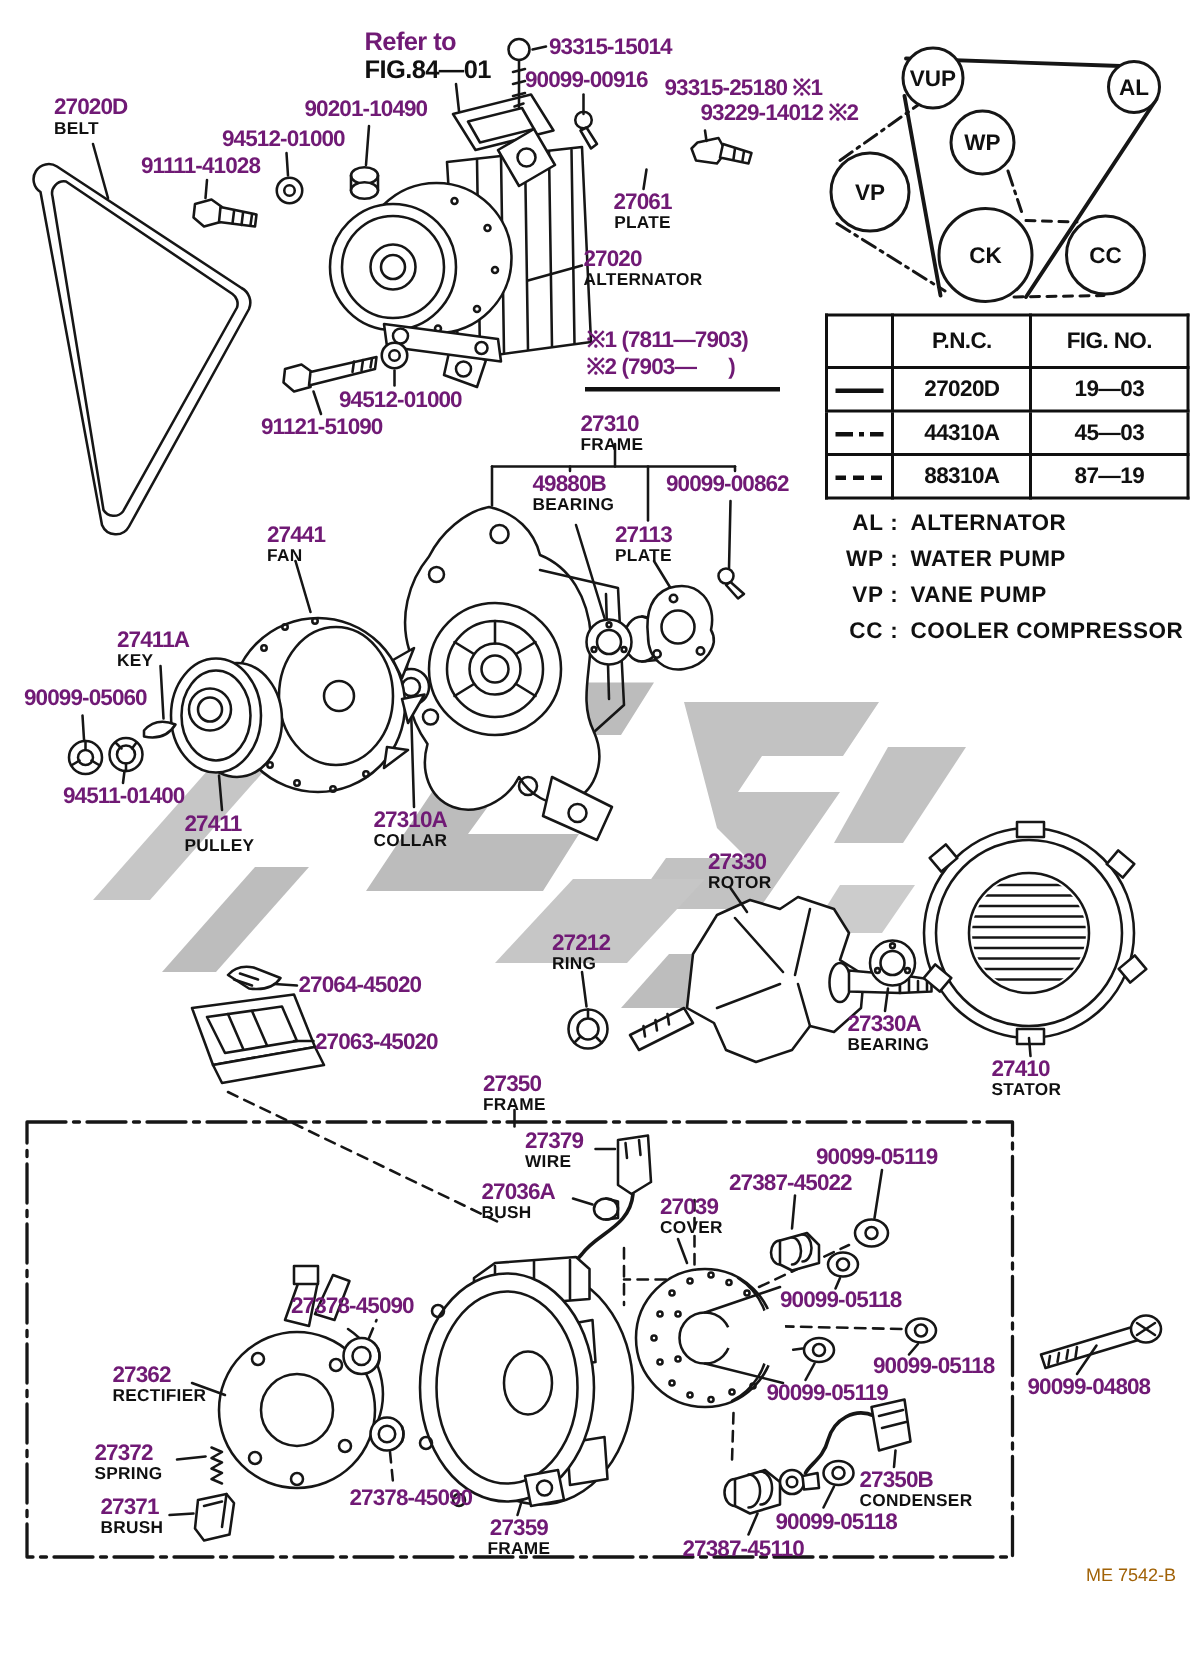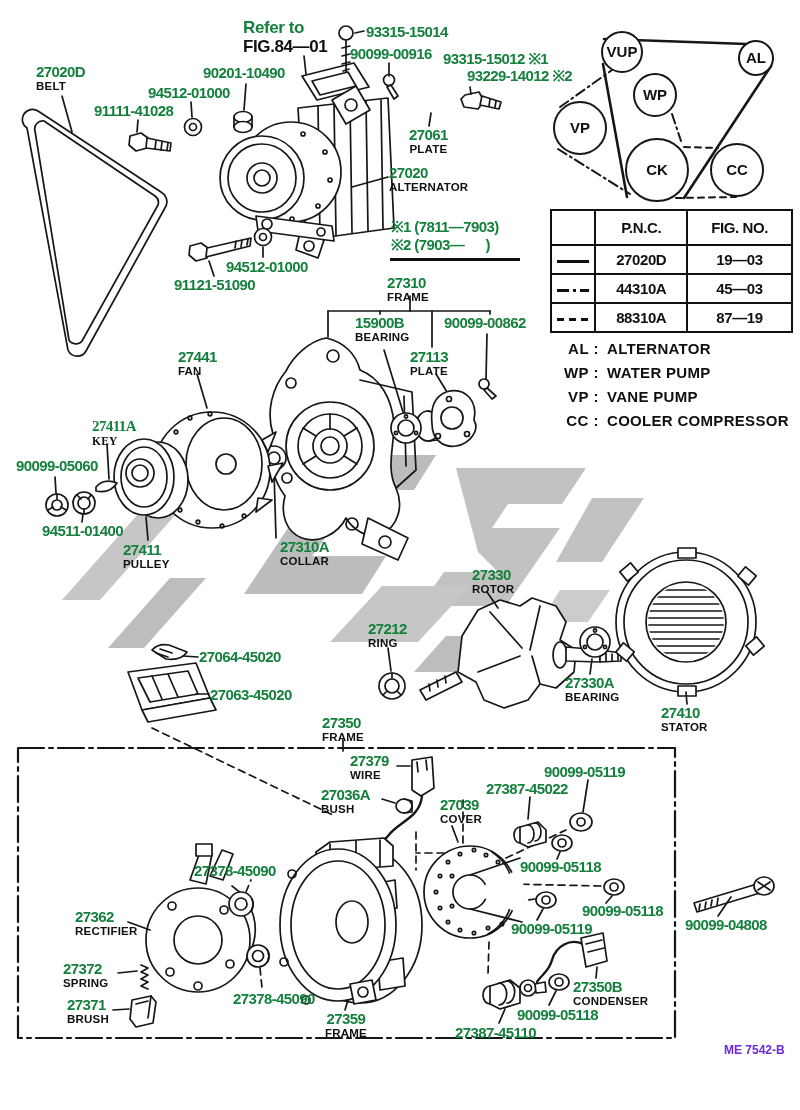--- a/index.html
+++ b/index.html
@@ -1,39 +1,39 @@
 <!DOCTYPE html>
 <html><head>
 <meta charset="utf-8">
 <style>
   html,body{margin:0;padding:0;background:#fff;}
   #stage{position:relative;width:800px;height:1110px;background:#ffffff;overflow:hidden;
          font-family:"Liberation Sans",sans-serif;color:#111;}
   #art{position:absolute;left:0;top:0;z-index:1;}
   .plabel{position:absolute;z-index:3;line-height:1;white-space:pre;}
-  .plabel .num{display:block;font-weight:bold;font-size:15px;letter-spacing:-0.6px;color:#15803d;}
+  .plabel .num{display:block;font-weight:bold;font-size:15px;letter-spacing:-0.6px;color:#701a75;}
   .plabel .nm{display:block;font-weight:bold;font-size:11.5px;letter-spacing:0.2px;margin-top:2px;color:#101010;}
   .plabel.big .num,.plabel.big .nm{font-size:17px;letter-spacing:-0.4px;}
   .plabel.center{text-align:center;}
   #note-underline{position:absolute;z-index:3;background:#101010;height:3px;width:130px;left:390px;top:258px;}
   
   #pnc-table{position:absolute;left:550px;top:209px;width:243px;height:122px;z-index:3;
     border:2.5px solid #101010;border-collapse:collapse;table-layout:fixed;}
   #pnc-table td,#pnc-table th{border:2px solid #101010;font-weight:bold;font-size:15px;
     text-align:center;vertical-align:middle;padding:0;letter-spacing:-0.4px;color:#101010;}
   #pnc-table col.c1{width:44px}#pnc-table col.c2{width:91px}#pnc-table col.c3{width:104px}
   .ls{display:inline-block;width:32px;height:0;border-top:3px solid #101010;vertical-align:middle;}
   .ls.dashdot{border-top:none;height:3px;background:repeating-linear-gradient(90deg,#101010 0 12px,#fff 12px 16px,#101010 16px 19px,#fff 19px 23px);}
   .ls.dashed{border-top:none;height:3px;background:repeating-linear-gradient(90deg,#101010 0 7px,#fff 7px 12px);}
   
   #legend{position:absolute;left:543px;top:336px;z-index:3;}
   .leg-row{display:grid;grid-template-columns:56px auto;column-gap:8px;height:24px;align-items:center;}
   .leg-abbr{font-weight:bold;font-size:15px;text-align:right;letter-spacing:0.5px;color:#101010;}
   .leg-name{font-weight:bold;font-size:15px;letter-spacing:0.3px;color:#101010;}
-  #footer-code{position:absolute;left:724px;top:1043px;z-index:3;font-weight:bold;font-size:12px;color:#6d28d9;}
+  #footer-code{position:absolute;left:724px;top:1043px;z-index:3;font-weight:normal;font-size:12px;color:#a16207;}
   svg text.bd{font-family:"Liberation Sans",sans-serif;font-weight:bold;font-size:15px;fill:#101010;}
 </style>
 </head>
 <body>
 
 <div id="stage">
 
 <svg id="art" width="800" height="1110" viewBox="0 0 800 1110">
   <defs>
     <clipPath id="statorin">
@@ -600,41 +600,41 @@
         <span class="leg-name">COOLER COMPRESSOR</span>
       </div>
     </div>
 
 <div id="footer-code">ME 7542-B</div>
 
 <div class="plabel" style="left: 36px; top: 64px;"><span class="num">27020D</span><span class="nm">BELT</span></div>
     <div class="plabel big" style="left: 243px; top: 19px;"><span class="num">Refer to</span><span class="nm">FIG.84—01</span></div>
     <div class="plabel" style="left: 366px; top: 24px;"><span class="num">93315-15014</span></div>
     <div class="plabel" style="left: 350px; top: 46px;"><span class="num">90099-00916</span></div>
-    <div class="plabel" style="left: 443px; top: 51px;"><span class="num">93315-15012 ※1</span></div>
+    <div class="plabel" style="left: 443px; top: 51px;"><span class="num">93315-25180 ※1</span></div>
     <div class="plabel" style="left: 443px; top: 68px; margin-left: 24px;"><span class="num">93229-14012 ※2</span></div>
     <div class="plabel" style="left: 203px; top: 65px;"><span class="num">90201-10490</span></div>
     <div class="plabel" style="left: 148px; top: 85px;"><span class="num">94512-01000</span></div>
     <div class="plabel" style="left: 94px; top: 103px;"><span class="num">91111-41028</span></div>
     <div class="plabel center" style="left: 409px; top: 127px;"><span class="num">27061</span><span class="nm">PLATE</span></div>
     <div class="plabel" style="left: 389px; top: 165px;"><span class="num">27020</span><span class="nm">ALTERNATOR</span></div>
     <div class="plabel" style="left: 391px; top: 219px;"><span class="num">※1 (7811—7903)</span></div>
     <div class="plabel" style="left: 391px; top: 237px;"><span class="num">※2 (7903—      )</span></div>
     <div class="plabel" style="left: 226px; top: 259px;"><span class="num">94512-01000</span></div>
     <div class="plabel" style="left: 174px; top: 277px;"><span class="num">91121-51090</span></div>
     <div class="plabel" style="left: 387px; top: 275px;"><span class="num">27310</span><span class="nm">FRAME</span></div>
-    <div class="plabel" style="left: 355px; top: 315px;"><span class="num">15900B</span><span class="nm">BEARING</span></div>
+    <div class="plabel" style="left: 355px; top: 315px;"><span class="num">49880B</span><span class="nm">BEARING</span></div>
     <div class="plabel" style="left: 444px; top: 315px;"><span class="num">90099-00862</span></div>
     <div class="plabel" style="left: 410px; top: 349px;"><span class="num">27113</span><span class="nm">PLATE</span></div>
     <div class="plabel" style="left: 178px; top: 349px;"><span class="num">27441</span><span class="nm">FAN</span></div>
-    <div class="plabel" style="left: 92px; top: 419px; font-family: Liberation Serif, serif;"><span class="num">27411A</span><span class="nm">KEY</span></div>
+    <div class="plabel" style="left: 78px; top: 419px;"><span class="num">27411A</span><span class="nm">KEY</span></div>
     <div class="plabel" style="left: 16px; top: 458px;"><span class="num">90099-05060</span></div>
     <div class="plabel" style="left: 42px; top: 523px;"><span class="num">94511-01400</span></div>
     <div class="plabel" style="left: 123px; top: 542px;"><span class="num">27411</span><span class="nm">PULLEY</span></div>
-    <div class="plabel" style="left: 249px; top: 539px; margin-left: 31px;"><span class="num">27310A</span><span class="nm">COLLAR</span></div>
+    <div class="plabel" style="left: 249px; top: 539px;"><span class="num">27310A</span><span class="nm">COLLAR</span></div>
     <div class="plabel" style="left: 472px; top: 567px;"><span class="num">27330</span><span class="nm">ROTOR</span></div>
     <div class="plabel" style="left: 368px; top: 621px;"><span class="num">27212</span><span class="nm">RING</span></div>
     <div class="plabel" style="left: 565px; top: 675px;"><span class="num">27330A</span><span class="nm">BEARING</span></div>
     <div class="plabel" style="left: 661px; top: 705px;"><span class="num">27410</span><span class="nm">STATOR</span></div>
     <div class="plabel" style="left: 199px; top: 649px;"><span class="num">27064-45020</span></div>
     <div class="plabel" style="left: 210px; top: 687px;"><span class="num">27063-45020</span></div>
     <div class="plabel" style="left: 322px; top: 715px;"><span class="num">27350</span><span class="nm">FRAME</span></div>
     <div class="plabel" style="left: 350px; top: 753px;"><span class="num">27379</span><span class="nm">WIRE</span></div>
     <div class="plabel" style="left: 321px; top: 787px;"><span class="num">27036A</span><span class="nm">BUSH</span></div>
     <div class="plabel" style="left: 440px; top: 797px;"><span class="num">27039</span><span class="nm">COVER</span></div>

